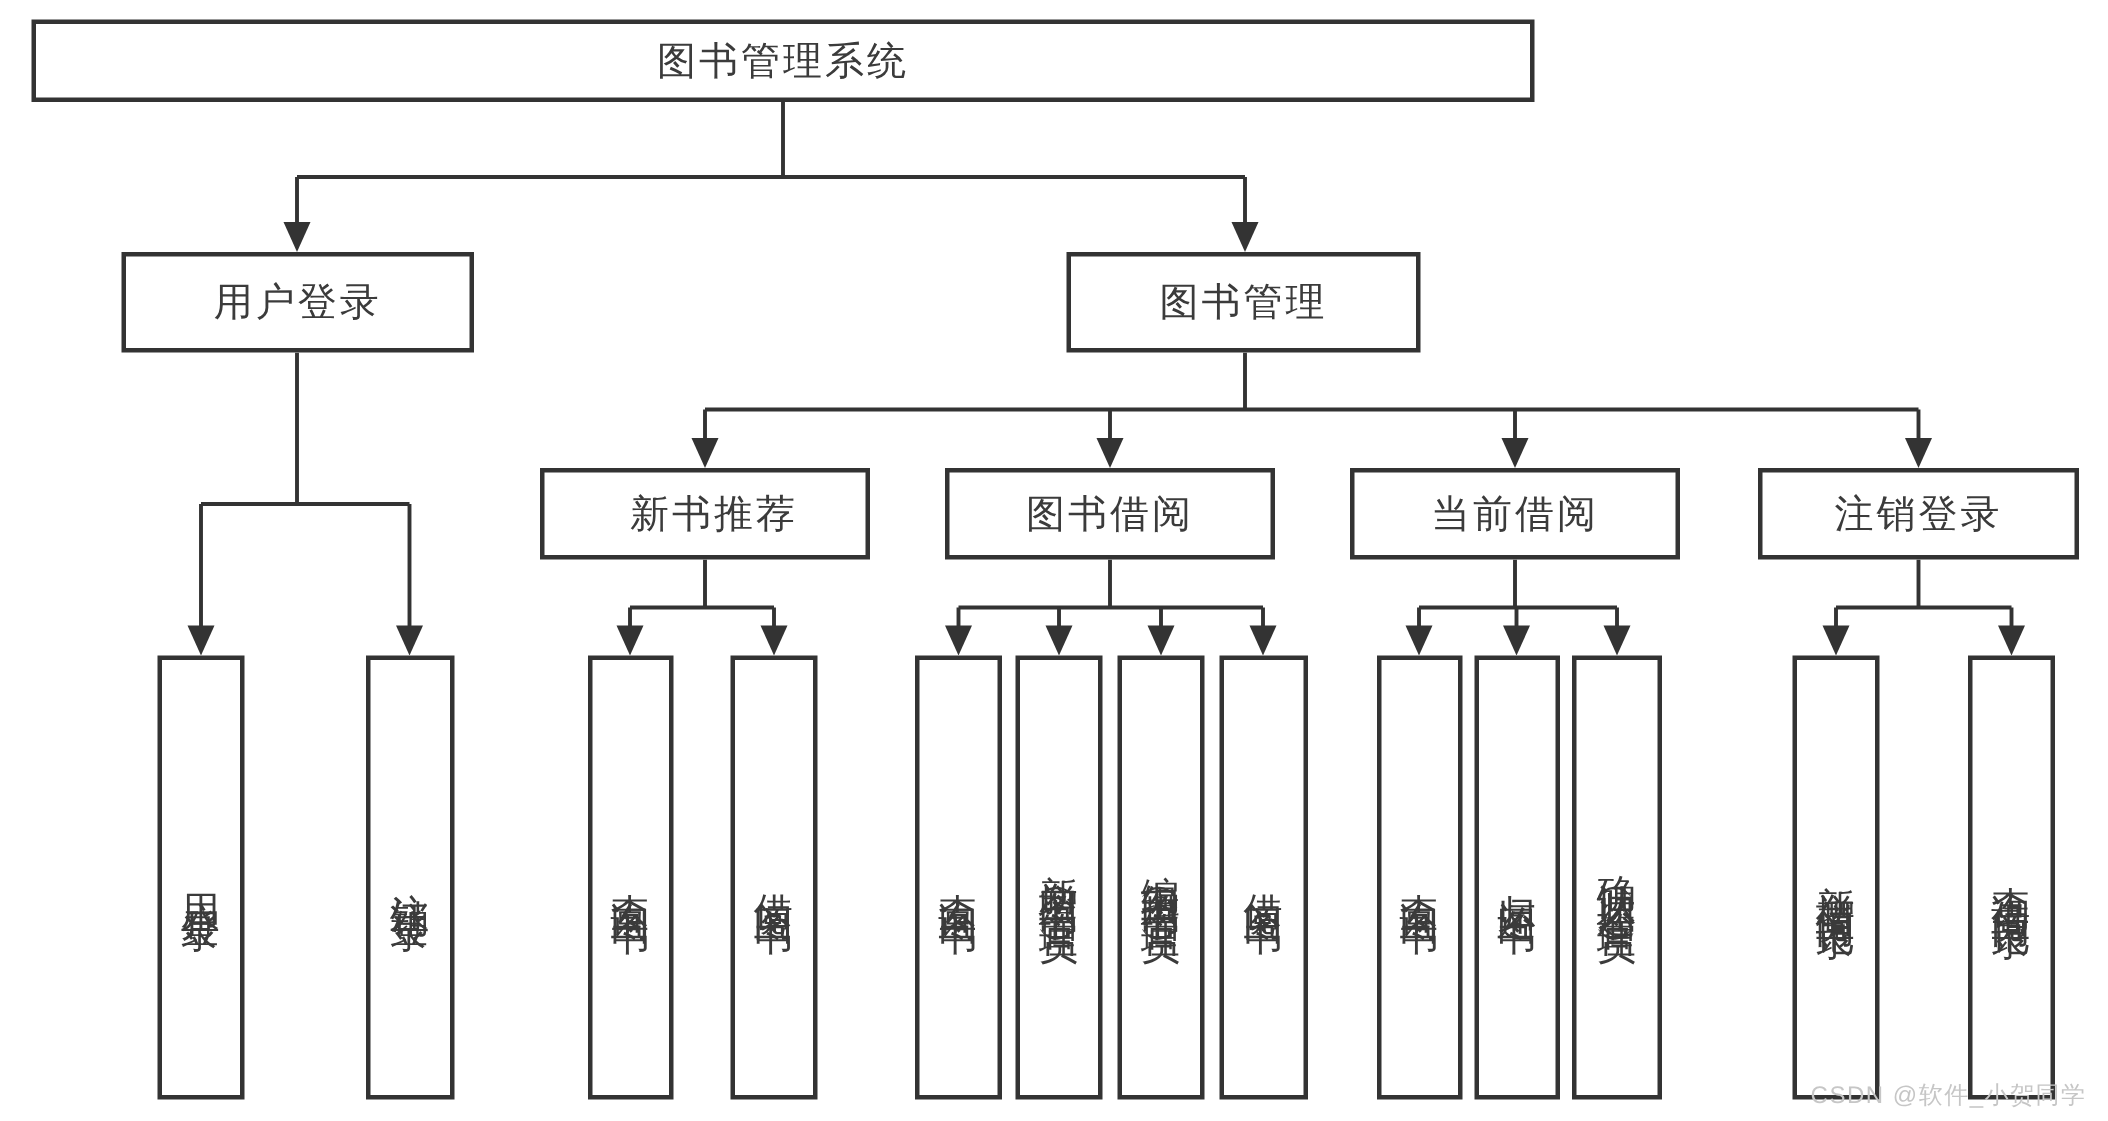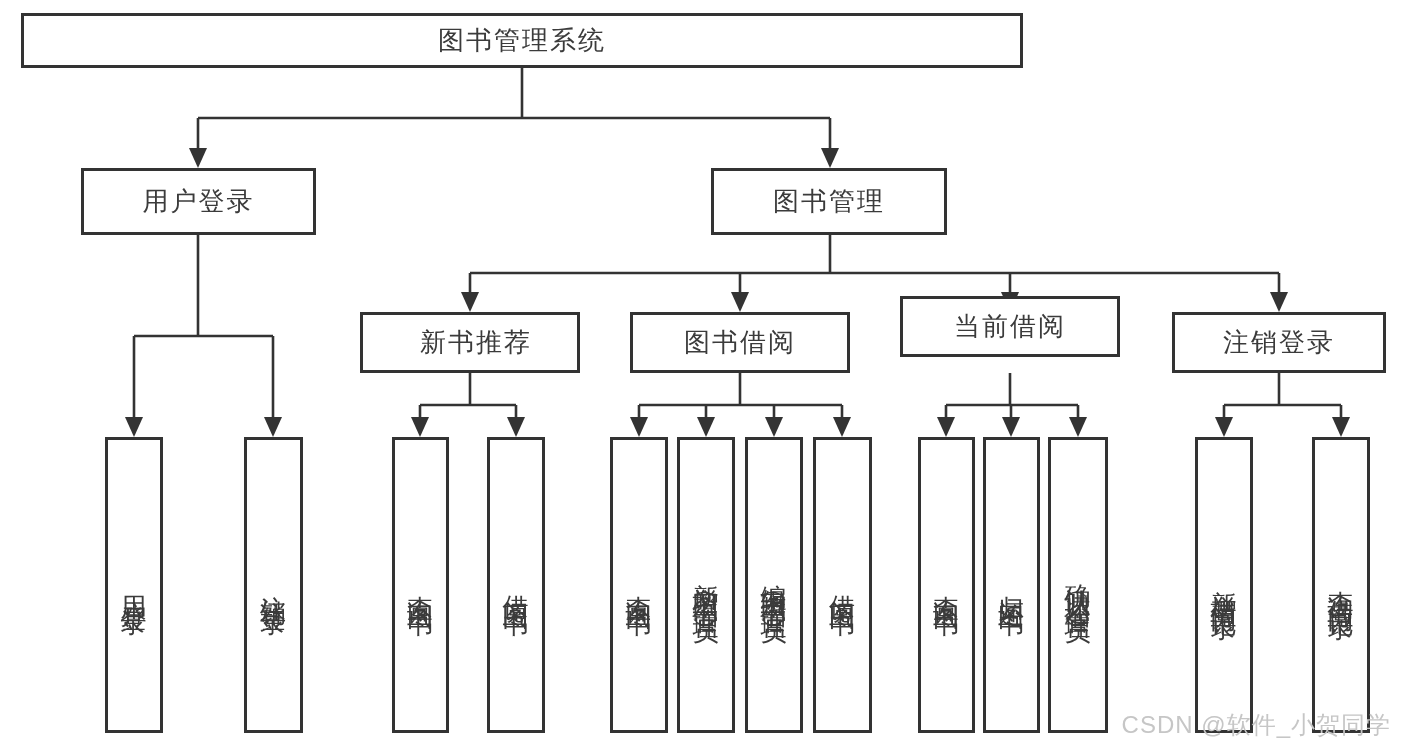--- a/index.html
+++ b/index.html
@@ -44,21 +44,21 @@
     writing-mode: vertical-rl;
     text-orientation: mixed;
     font-size: 26px;
     letter-spacing: 5px;
     line-height: 1;
   }
   .watermark {
     position: absolute;
     right: 14px;
     bottom: 6px;
-    font-size: 24px;
+    font-size: 16px;
     letter-spacing: 1px;
     color: var(--watermark);
     white-space: nowrap;
   }
 </style>
 </head>
 <body>
 
 <div class="stage">
 
@@ -138,21 +138,21 @@
   <div class="box h" style="left:711px; top:168px; width:236px; height:67px;">
     <span class="lbl">图书管理</span>
   </div>
 
   <div class="box h" style="left:360px; top:312px; width:220px; height:61px;padding-left:12px;">
     <span class="lbl">新书推荐</span>
   </div>
   <div class="box h" style="left:630px; top:312px; width:220px; height:61px;text-align:center;">
     <span class="lbl">图书借阅</span>
   </div>
-  <div class="box h" style="left:900px; top:296px; width:220px; height:61px;">
+  <div class="box h" style="left:900px; top:312px; width:220px; height:61px;">
     <span class="lbl">当前借阅</span>
   </div>
   <div class="box h" style="left:1172px; top:312px; width:214px; height:61px;">
     <span class="lbl">注销登录</span>
   </div>
 
   <div class="box v" style="left:105px; top:437px; width:58px; height:296px;">
     <span class="lbl">用户登录</span>
   </div>
   <div class="box v" style="left:244px; top:437px; width:59px; height:296px;">

